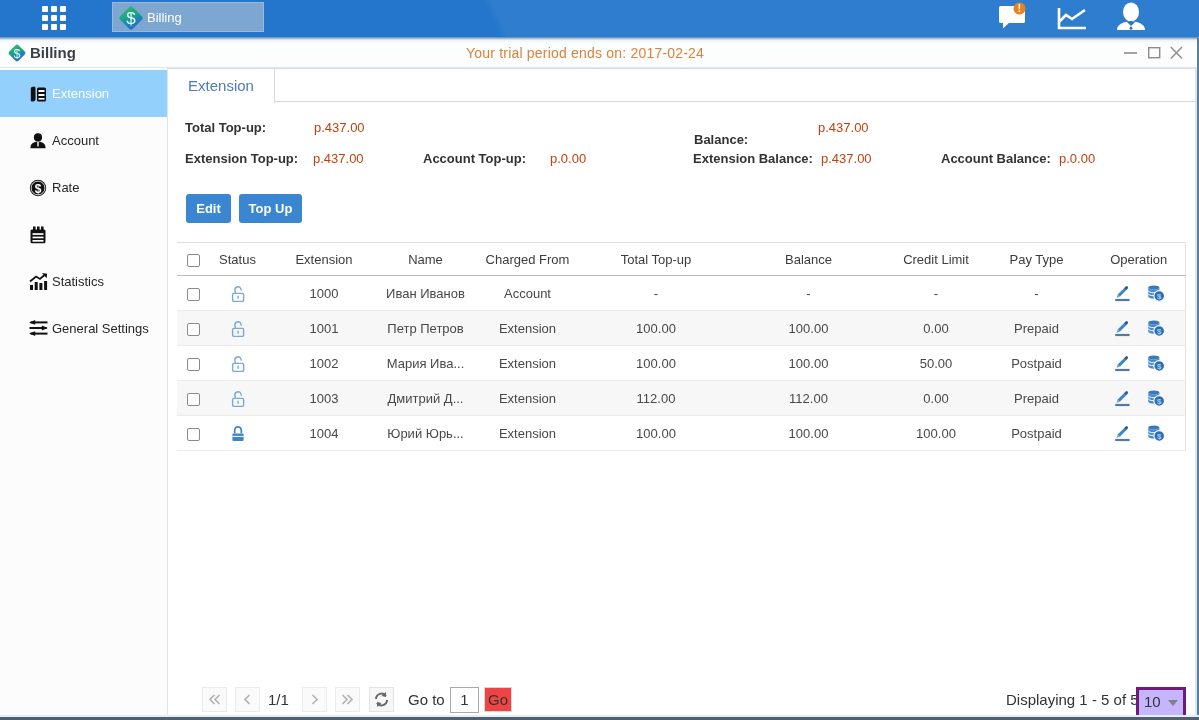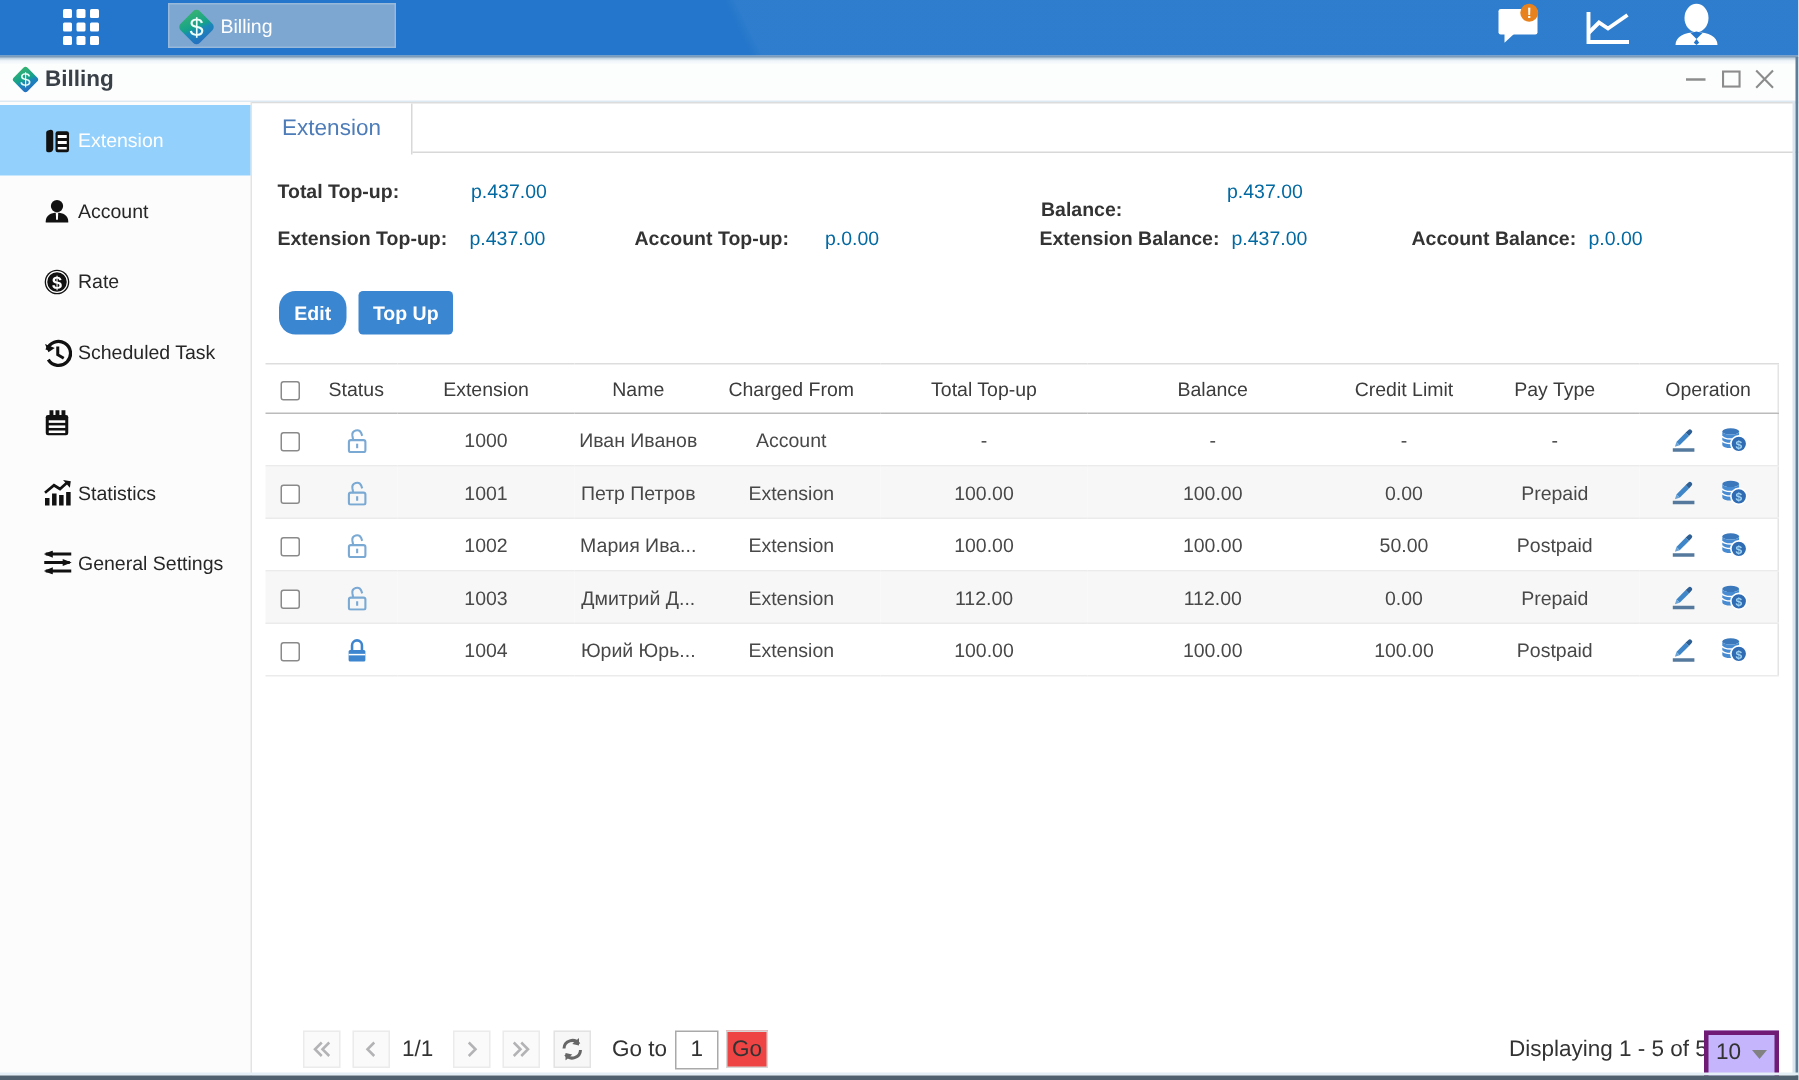--- a/index.html
+++ b/index.html
@@ -34,21 +34,21 @@
 .sideitem svg { position:absolute; left:29px; top:50%; margin-top:-9px; }
 
 
 .content { position:absolute; left:168px; top:68px; width:1031px; height:652px; background:#fff; }
 .tabstrip { position:absolute; left:0; top:0; width:1031px; height:34px; border-top:1px solid #dcdcdc; border-bottom:1px solid #d8d8d8; }
 .tabstrip .tab { position:absolute; left:0; top:0; width:107px; height:34px; background:#fff; border-right:1px solid #d8d8d8;
   text-align:center; line-height:34px; font-size:15px; color:#4d7cb8; }
 
 .stats { position:absolute; left:0; top:0; font-size:13px; }
 .stats .lab { position:absolute; font-weight:bold; color:#333; white-space:nowrap; }
-.stats .val { position:absolute; color:#0369a1; white-space:nowrap; }
+.stats .val { position:absolute; color:#c2410c; white-space:nowrap; }
 
 .btn { position:absolute; background:#3b86d1; color:#fff; font-size:13px; font-weight:bold; text-align:center; border-radius:3px; height:29px; line-height:29px; }
 
 
 .tbl { position:absolute; left:9px; top:174px; width:1008px; }
 table.grid { border-collapse:collapse; width:1008px; border-right:1px solid #e4e4e4; table-layout:fixed; font-size:13px; color:#484848; }
 table.grid th { font-weight:normal; color:#3c3c3c; height:33px; border-top:1px solid #dddddd; border-bottom:1px solid #bbbbbb; text-align:center; padding:0; }
 table.grid td { height:35px; text-align:center; padding:0; border-bottom:1px solid #ebebeb; }
 table.grid tr.alt td { background:#f7f7f7; }
 .cb { display:inline-block; width:13px; height:13px; border:1px solid #8a8a8a; border-radius:2px; background:#fff; vertical-align:middle; }
@@ -130,20 +130,21 @@
         <stop offset="0" stop-color="#33b174"></stop>
             <stop offset="0.48" stop-color="#14a18c"></stop>
             <stop offset="0.62" stop-color="#1a88b8"></stop>
             <stop offset="1" stop-color="#2472c0"></stop>
       </linearGradient>
         </defs>
       <rect x="3.5" y="3.5" width="13" height="13" rx="2" fill="url(#dg2)" transform="rotate(45 10 10)"></rect>
       <text x="10" y="14.5" font-size="12.5" fill="#ecfff8" text-anchor="middle" font-family="Liberation Sans">$</text>
     </svg>
     <div class="name">Billing</div>
+    <div class="trial">Your trial period ends on: 2017-02-24</div>
     <svg class="winctl" style="left:1124px;" width="14" height="29" viewBox="0 0 14 29">
         <path d="M0 15 L13 15" stroke="#8c8c8c" stroke-width="1.6"></path>
       </svg>
     <svg class="winctl" style="left:1148px;" width="13" height="29" viewBox="0 0 13 29">
         <rect x="0.7" y="9.7" width="11" height="10" fill="none" stroke="#8c8c8c" stroke-width="1.4"></rect>
       </svg>
     <svg class="winctl" style="left:1170px;" width="13" height="29" viewBox="0 0 13 29">
         <path d="M0.8 9 L12 20.5 M12 9 L0.8 20.5" stroke="#8c8c8c" stroke-width="1.4"></path>
       </svg>
   </div>
@@ -167,28 +168,20 @@
       </svg>
       <div class="lbl">Account</div>
     </div>
     <div class="sideitem">
       <svg width="18" height="18" viewBox="0 0 18 18">
         <circle cx="9" cy="9" r="8.2" fill="#111"></circle>
         <circle cx="9" cy="9" r="6.9" fill="none" stroke="#fff" stroke-width="0.8"></circle>
         <text x="9" y="13.5" font-size="12" font-weight="bold" fill="#fff" text-anchor="middle" font-family="Liberation Sans">$</text>
       </svg>
       <div class="lbl">Rate</div>
-    </div>
-    <div class="sideitem">
-      <svg width="19" height="19" viewBox="0 0 19 19">
-        <path d="M3.2 5.5 A8 8 0 1 1 2.3 12" stroke="#111" stroke-width="2.2" fill="none" transform="rotate(-15 9.5 9.5)"></path>
-        <path d="M0 4.5 L7 4.5 L4.2 8.8 Z" fill="#111" transform="rotate(22 3.5 6.5)"></path>
-        <path d="M9.5 5 L9.5 10.5 L13.5 12.8" stroke="#111" stroke-width="2" fill="none"></path>
-      </svg>
-      <div class="lbl">Scheduled Task</div>
     </div>
     <div class="sideitem">
       <svg width="18" height="18" viewBox="0 0 18 18">
         <rect x="4" y="0.5" width="2.6" height="4" fill="#111"></rect>
           <rect x="8" y="0.5" width="2.6" height="4" fill="#111"></rect>
           <rect x="12" y="0.5" width="2.6" height="4" fill="#111"></rect>
         <rect x="1.5" y="3.6" width="15" height="13.6" rx="1.5" fill="#111"></rect>
         <rect x="3.5" y="7.2" width="11" height="1.7" fill="#fff"></rect>
         <rect x="3.5" y="10.6" width="11" height="1.7" fill="#fff"></rect>
         <rect x="3.5" y="14" width="11" height="1.7" fill="#fff"></rect>
@@ -231,21 +224,21 @@
       <div class="lab" style="left:17px;top:83px;">Extension Top-up:</div>
         <div class="val" style="left:145px;top:83px;">p.437.00</div>
       <div class="lab" style="left:255px;top:83px;">Account Top-up:</div>
         <div class="val" style="left:382px;top:83px;">p.0.00</div>
       <div class="lab" style="left:525px;top:83px;">Extension Balance:</div>
         <div class="val" style="left:653px;top:83px;">p.437.00</div>
       <div class="lab" style="left:773px;top:83px;">Account Balance:</div>
         <div class="val" style="left:891px;top:83px;">p.0.00</div>
     </div>
 
-    <div class="btn" style="left:18px;top:126px;width:45px;border-radius:11px;">Edit</div>
+    <div class="btn" style="left:18px;top:126px;width:45px;">Edit</div>
     <div class="btn" style="left:71px;top:126px;width:63px;">Top Up</div>
 
     <div class="tbl">
       <table class="grid">
         <colgroup>
           <col style="width:33px">
             <col style="width:55px">
             <col style="width:118px">
             <col style="width:85px">
             <col style="width:119px">

